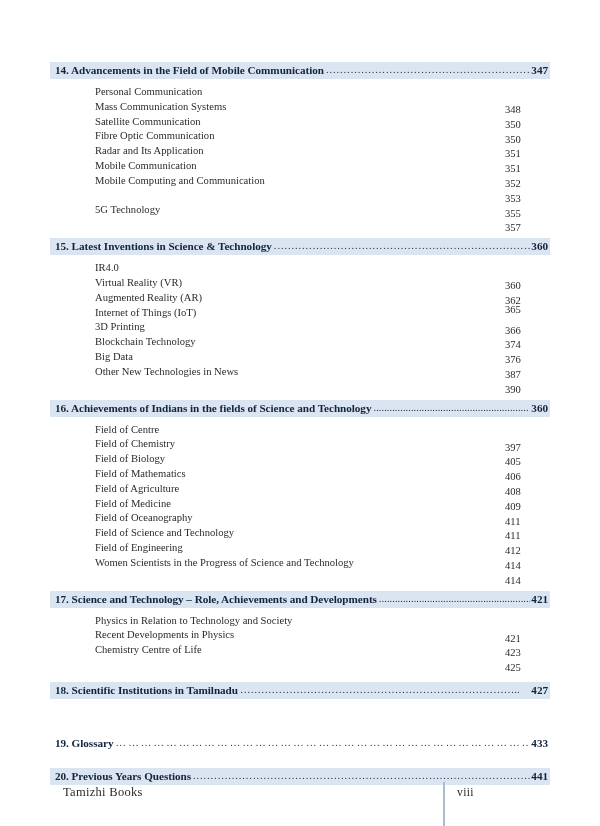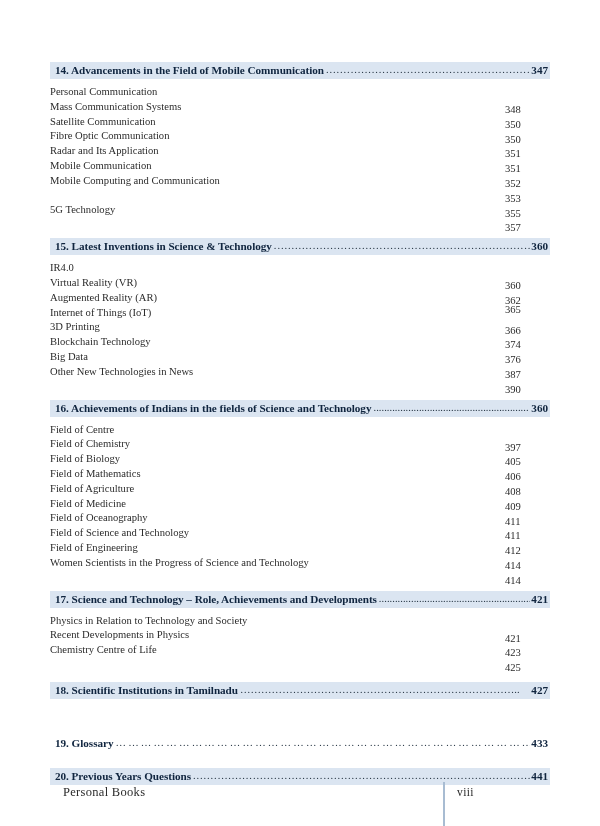--- a/index.html
+++ b/index.html
@@ -78,20 +78,21 @@
   
   .sub {
     display: flex;
     font-size: 10.6px;
     line-height: 14.8px;
     height: 14.8px;
     color: #2b2b2b;
     white-space: nowrap;
   }
   .sub .label {
+    margin-left: 45px;
     flex: 0 0 auto;
   }
   .sub .pg {
     position: absolute;
     left: 455px;
     text-align: left;
     width: 40px;
     margin-top: 18px;
   }
   .subwrap {
@@ -325,18 +326,18 @@
 
     <div class="chapter">
       <span class="title">20. Previous Years Questions</span>
       <span class="leader">..................................................................................................</span>
       <span class="pg">441</span>
     </div>
 
   </div>
 
   <div class="footer">
-    <div class="footer-left">Personal Books</div>
+    <div class="footer-left">Tamizhi Books</div>
     <div class="footer-rule"></div>
     <div class="footer-right">viii</div>
   </div>
 
 </div>
 
 </body></html>

